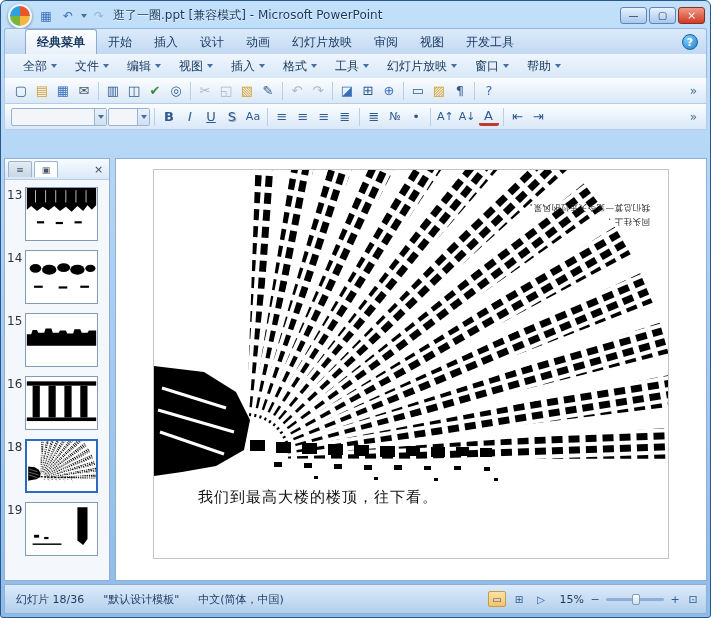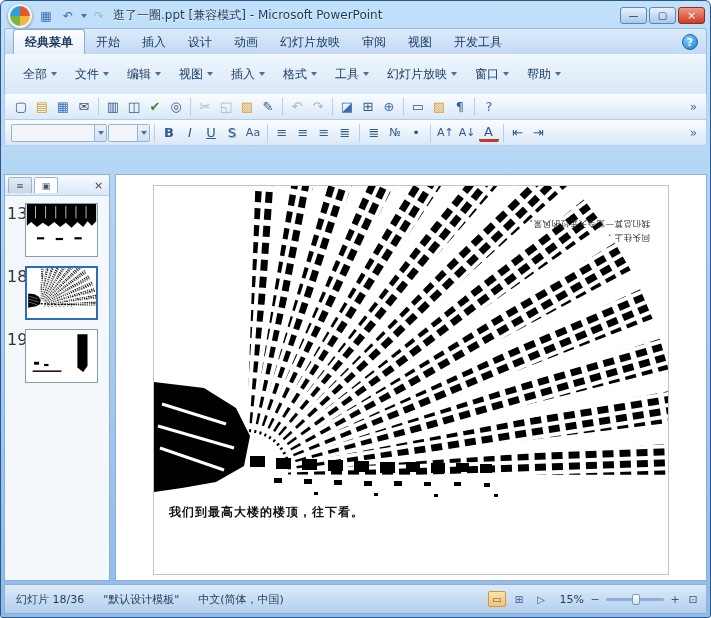--- a/index.html
+++ b/index.html
@@ -14,27 +14,27 @@
   .qat-btn { width:20px; height:18px; display:flex; align-items:center; justify-content:center; font-size:12px; color:#2f5a8f; border-radius:3px; }
   .qat-btn.dis { color:#9fb2c6; }
   .caret-shape { width:0; height:0; border-left:3px solid transparent; border-right:3px solid transparent; border-top:4px solid #44709f; margin-left:1px; }
   .title-text { flex:1; text-align:left; color:#17365d; font-size:12px; white-space:nowrap; overflow:hidden; text-shadow:0 1px 0 rgba(255,255,255,.8); }
   .win-controls { display:flex; gap:2px; margin-left:4px; }
   .win-btn { width:27px; height:17px; display:flex; align-items:center; justify-content:center; font-size:10px; color:#17365d;
              background:linear-gradient(#e8f2fc,#a9c8ea); border:1px solid #5b86b5; border-radius:3px; }
   .win-btn.close { background:linear-gradient(#f09a86,#cf3b22); color:#fff; border-color:#8b2f1e; font-size:11px; }
 
   
-  .ribbon-tabs { height:26px; display:flex; align-items:flex-end; padding:0 8px; background:linear-gradient(#dcebfb,#c2d9f3); border:1px solid #98b9dd; border-bottom:none; border-radius:3px 3px 0 0; position:relative; }
+  .ribbon-tabs { height:26px; display:flex; align-items:flex-end; padding:0 20px; background:linear-gradient(#dcebfb,#c2d9f3); border:1px solid #98b9dd; border-bottom:none; border-radius:3px 3px 0 0; position:relative; }
   .tab { padding:4px 11px 3px; color:#17365d; white-space:nowrap; }
   .tab.active { background:linear-gradient(#fdfeff,#e8f1fb); border:1px solid #8caccf; border-bottom:none; border-radius:3px 3px 0 0; font-weight:bold; }
   .ribbon-help { position:absolute; right:8px; top:5px; width:16px; height:16px; border-radius:50%; background:radial-gradient(circle at 35% 30%, #7fd0ff, #1f7ec9); color:#fff; font-size:11px; font-weight:bold; display:flex; align-items:center; justify-content:center; border:1px solid #15659f; }
 
   
-  .menubar { height:40px; display:flex; align-items:center; padding:0 10px; gap:2px; background:linear-gradient(#eff6fd,#d8e8f8); border-left:1px solid #98b9dd; border-right:1px solid #98b9dd; }
+  .menubar { height:24px; display:flex; align-items:center; padding:0 10px; gap:2px; background:linear-gradient(#eff6fd,#d8e8f8); border-left:1px solid #98b9dd; border-right:1px solid #98b9dd; }
   .menu-item { display:flex; align-items:center; gap:3px; padding:2px 8px; color:#17365d; border-radius:2px; }
 
   
   .toolbar { height:26px; display:flex; align-items:center; padding:0 6px; gap:1px; background:linear-gradient(#fbfdff,#d9e8f8); border:1px solid #b7cde6; border-top:none; }
   .tbtn { min-width:20px; height:20px; padding:0 2px; display:flex; align-items:center; justify-content:center; font-size:13px; color:#2f5a8f; border-radius:2px; }
   .tbtn.dis { color:#a8b8c8; }
   .ic-yellow { color:#d79f2b; } .ic-blue { color:#3a6fb8; } .ic-green { color:#3c8a3c; } .ic-dark { color:#44566b; }
   .tbtn.small { font-size:11px; }
   .tsep { width:1px; height:18px; background:#b9cfe6; margin:0 3px; }
   .combo { display:flex; align-items:center; justify-content:space-between; height:18px; background:#f2f6fa; border:1px solid #9ab4d0; border-radius:2px; color:#333; font-size:11px; padding-left:3px; }
@@ -46,29 +46,29 @@
 
   
   .mainrow { flex:1; min-height:0; display:flex; gap:5px; }
   .pane { width:106px; display:flex; flex-direction:column; background:#f4f8fd; border:1px solid #8fb0d4; }
   .pane-header { height:21px; display:flex; align-items:flex-end; gap:2px; padding:2px 3px; background:linear-gradient(#f7fbff,#d9e8f7); border-bottom:1px solid #b7cde6; }
   .pane-tab { width:24px; height:16px; display:flex; align-items:center; justify-content:center; font-size:9px; color:#44566b; background:linear-gradient(#e4ecf4,#c9d6e4); border:1px solid #9ab4d0; border-bottom:none; border-radius:2px 2px 0 0; }
   .pane-tab.active { background:#fff; }
   .pane-close { margin-left:auto; width:15px; height:15px; display:flex; align-items:center; justify-content:center; font-size:11px; color:#445; }
   .thumbs { flex:1; overflow:hidden; padding:7px 5px 0 2px; display:flex; flex-direction:column; gap:9px; }
   .thumb-item { display:flex; align-items:flex-start; gap:3px; }
-  .thumb-num { width:15px; text-align:left; font-size:16px; color:#333; padding-top:1px; }
+  .thumb-num { width:15px; text-align:left; font-size:12px; color:#333; padding-top:1px; }
   .thumb-box { width:73px; height:54px; background:#fff; border:1px solid #7f9db9; overflow:hidden; }
   .thumb-item.current .thumb-box { border:2px solid #2a6cc0; }
   .thumb-box svg { width:100%; height:100%; display:block; }
 
   .editor { flex:1; background:#fff; border:1px solid #8fb0d4; position:relative; overflow:hidden; }
   .slide { position:absolute; left:50%; top:11px; transform:translateX(-50%); width:514px; height:388px; background:#fff; box-shadow:0 0 0 1px #c4c4c4; overflow:hidden; }
   .slide svg.art { position:absolute; left:0; top:0; width:514px; height:388px; }
-  .slide-caption { position:absolute; left:15px; top:318px; font-size:12px; letter-spacing:1px; color:#111;font-weight:bold; }
+  .slide-caption { position:absolute; left:44px; top:318px; font-size:15px; letter-spacing:1px; color:#111; }
   .flipped-text { position:absolute; right:18px; top:30px; width:170px; transform:rotate(180deg); font-size:8.5px; color:#222; letter-spacing:.5px; line-height:1.7; text-align:left; }
 
   
   .statusbar { height:23px; margin-top:3px; display:flex; align-items:center; background:linear-gradient(#dcebfa,#b3cfec); border:1px solid #8fb0d4; font-size:11px; color:#1c3a5e; padding:14px 2px; }
   .scell { padding:0 9px; height:100%; display:flex; align-items:center; border-right:1px solid #9cbade; white-space:nowrap; }
   .sb-right { margin-left:auto; display:flex; align-items:center; gap:4px; padding-right:4px; }
   .view-btn { width:18px; height:16px; display:flex; align-items:center; justify-content:center; font-size:10px; color:#2f5a8f; border:1px solid transparent; border-radius:2px; }
   .view-btn.active { background:linear-gradient(#fde3a7,#f6c36b); border-color:#c49a4c; }
   .zoom-label { min-width:30px; text-align:right; }
   .zoom-btn { width:14px; height:14px; display:flex; align-items:center; justify-content:center; font-size:11px; color:#2f5a8f; }
@@ -351,20 +351,44 @@
       </div>
       <div class="thumbs">
         <div class="thumb-item">
           <div class="thumb-num">13</div>
           <div class="thumb-box">
               <svg viewBox="0 0 96 72">
                 <use href="#t13"></use>
               </svg>
             </div>
         </div>
+        <div class="thumb-item">
+          <div class="thumb-num">14</div>
+          <div class="thumb-box">
+              <svg viewBox="0 0 96 72">
+                <use href="#t14"></use>
+              </svg>
+            </div>
+        </div>
+        <div class="thumb-item">
+          <div class="thumb-num">15</div>
+          <div class="thumb-box">
+              <svg viewBox="0 0 96 72">
+                <use href="#t15"></use>
+              </svg>
+            </div>
+        </div>
+        <div class="thumb-item">
+          <div class="thumb-num">16</div>
+          <div class="thumb-box">
+              <svg viewBox="0 0 96 72">
+                <use href="#t16"></use>
+              </svg>
+            </div>
+        </div>
         <div class="thumb-item current">
           <div class="thumb-num">18</div>
           <div class="thumb-box">
               <svg viewBox="0 0 96 72">
                 <use href="#t18"></use>
               </svg>
             </div>
         </div>
         <div class="thumb-item">
           <div class="thumb-num">19</div>

